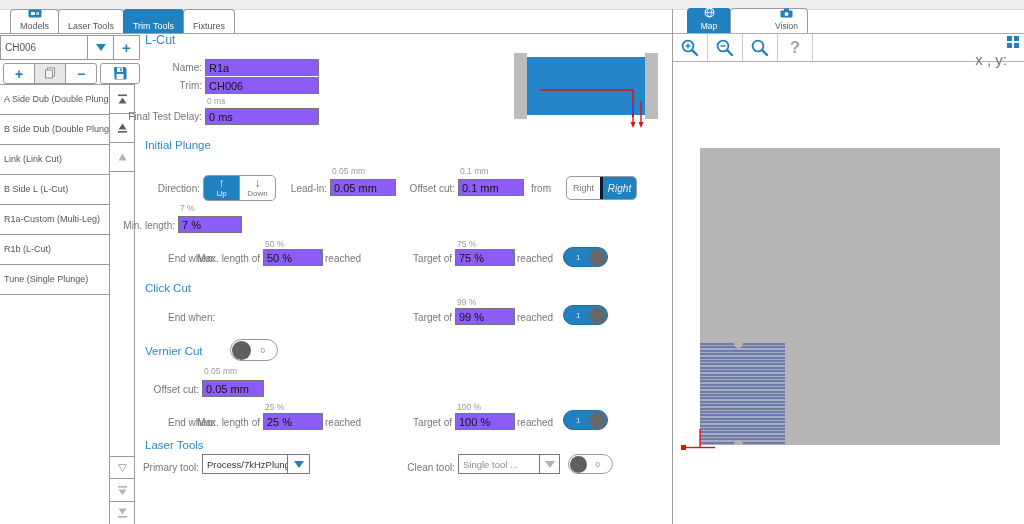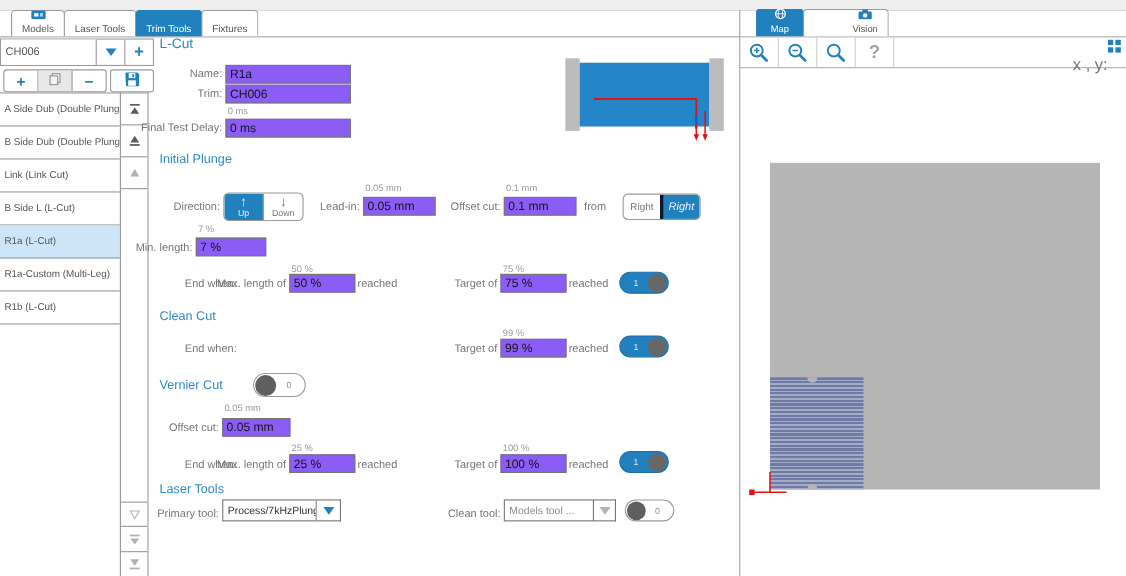--- a/index.html
+++ b/index.html
@@ -151,23 +151,23 @@
           <rect x="3.5" y="8" width="7" height="5" fill="#fff"></rect>
         </svg>
     </span>
   </div>
 
   <div class="abs listcol">
     <div class="lrow">A Side Dub (Double Plunge)</div>
     <div class="lrow">B Side Dub (Double Plunge)</div>
     <div class="lrow">Link (Link Cut)</div>
     <div class="lrow">B Side L (L-Cut)</div>
-    <div class="lrow sel">R1a (L-Cut)</div>
     <div class="lrow">R1a-Custom (Multi-Leg)</div>
     <div class="lrow">R1b (L-Cut)</div>
+    <div class="lrow">Tune (Single Plunge)</div>
   </div>
 
   <div class="abs ordcol">
     <div class="ocell" style="top:0;height:29px;">
       <svg width="11" height="11">
           <rect x="1" y="0.5" width="9" height="1.6" fill="#5d5d5d"></rect>
           <polygon points="5.5,3.5 9.5,9.5 1.5,9.5" fill="#5d5d5d"></polygon>
         </svg>
     </div>
     <div class="ocell" style="top:29px;height:29px;">
@@ -263,21 +263,21 @@
     <div class="abs lbl" style="left:188px;top:220px;">reached</div>
     <div class="abs hint" style="left:320px;top:206px;">75 %</div>
     <div class="abs lbl rlbl" style="left:235px;top:220px;width:80px;">Target of</div>
     <input class="abs field" style="left: 318px; top: 216px; width: 52px;" value="75 %">
     <div class="abs lbl" style="left:380px;top:220px;">reached</div>
     <div class="abs switch on" style="left:426px;top:214px;">
       <span class="swlab">1</span>
       <span class="swknob"></span>
     </div>
 
-    <div class="abs sec" style="left:8px;top:249px;">Clean Cut</div>
+    <div class="abs sec" style="left:8px;top:249px;">Click Cut</div>
     <div class="abs lbl" style="left:31px;top:279px;">End when:</div>
     <div class="abs hint" style="left:320px;top:264px;">99 %</div>
     <div class="abs lbl rlbl" style="left:235px;top:279px;width:80px;">Target of</div>
     <input class="abs field" style="left: 318px; top: 275px; width: 52px;" value="99 %">
     <div class="abs lbl" style="left:380px;top:279px;">reached</div>
     <div class="abs switch on" style="left:426px;top:272px;">
       <span class="swlab">1</span>
       <span class="swknob"></span>
     </div>
 
@@ -307,21 +307,21 @@
     <div class="abs sec" style="left:8px;top:406px;">Laser Tools</div>
     <div class="abs lbl rlbl" style="left:-18px;top:429px;width:80px;">Primary tool:</div>
     <div class="abs ddwrap" style="left:65px;top:421px;">
       <div class="ddtext" style="width:86px;">Process/7kHzPlunge</div>
       <div class="ddbtn" style="width:22px;">
         <span class="dtri"></span>
       </div>
     </div>
     <div class="abs lbl rlbl" style="left:238px;top:429px;width:80px;">Clean tool:</div>
     <div class="abs ddwrap" style="left:321px;top:421px;">
-      <div class="ddtext" style="width:82px;color:#8a8a8a;">Models tool ...</div>
+      <div class="ddtext" style="width:82px;color:#8a8a8a;">Single tool ...</div>
       <div class="ddbtn" style="width:20px;">
         <span class="dtri gray"></span>
       </div>
     </div>
     <div class="abs switch off" style="left:431px;top:421px;">
       <span class="swknob" style="background:#5f5f5f;"></span>
       <span class="swlab">0</span>
     </div>
   </div>
 

